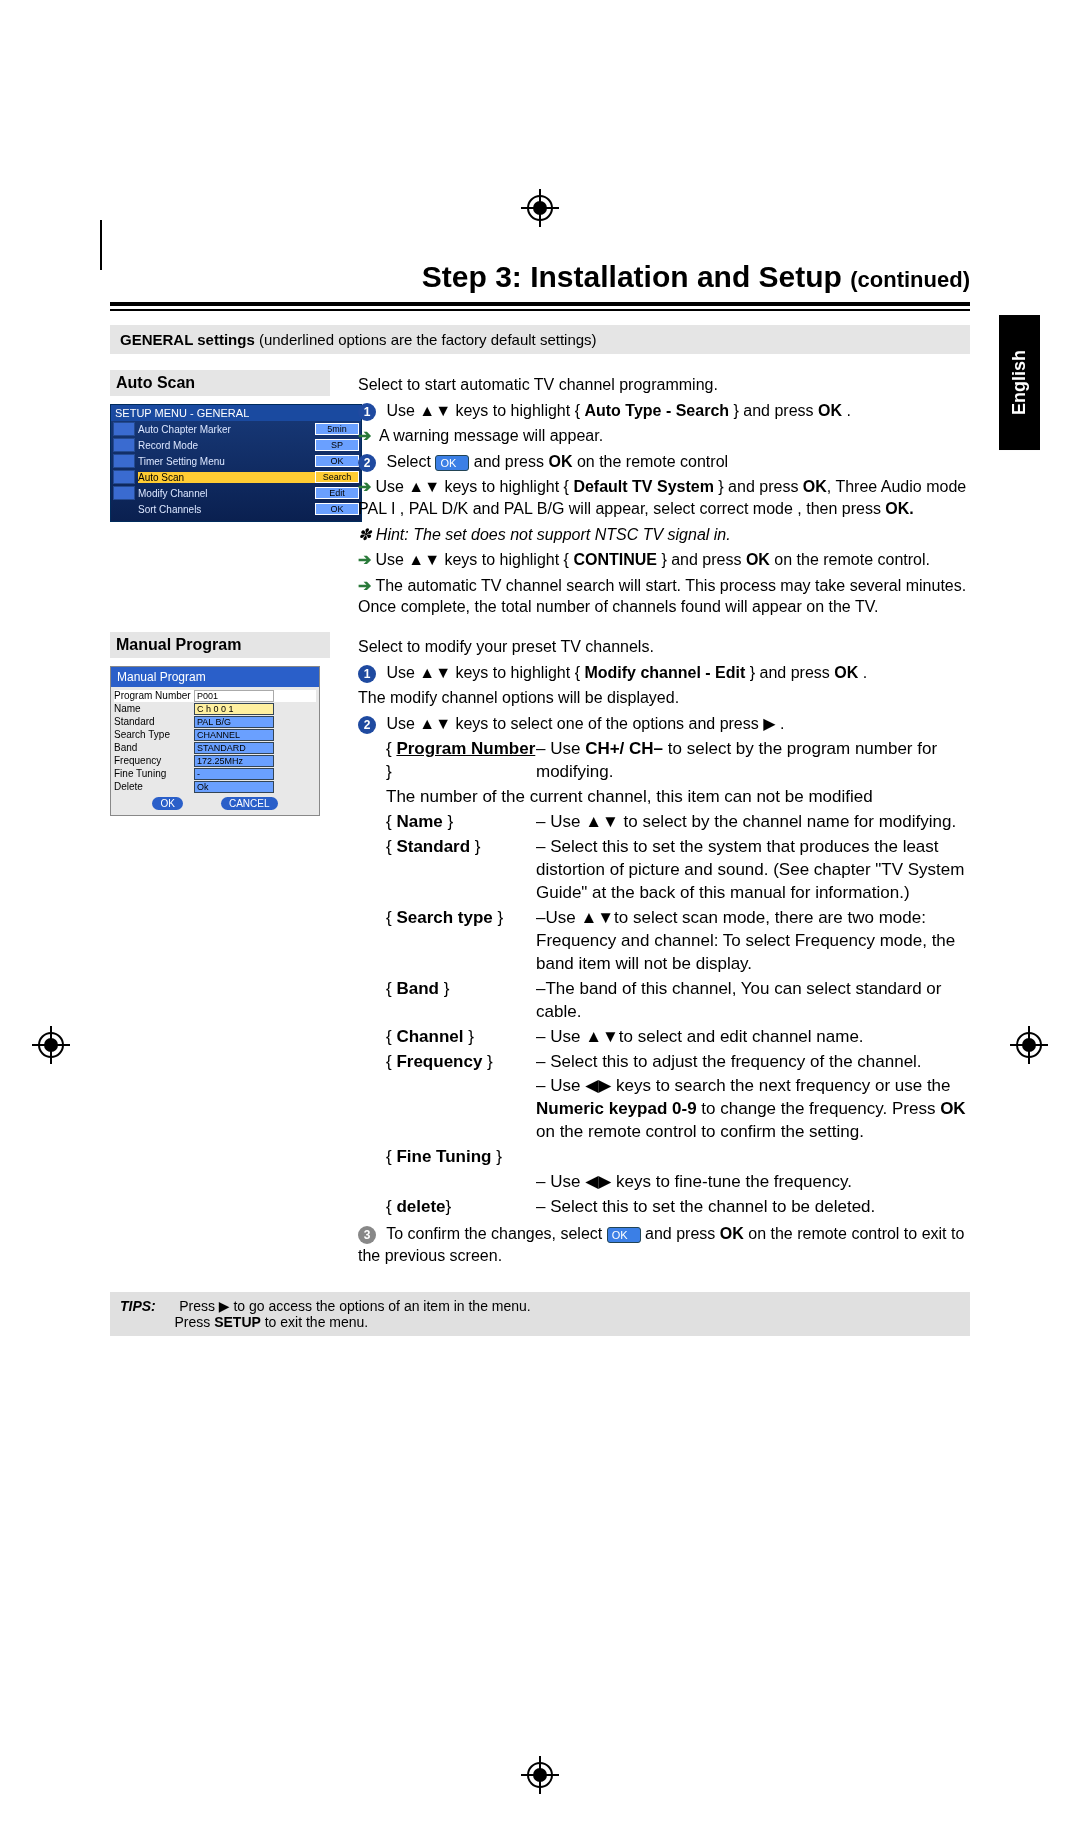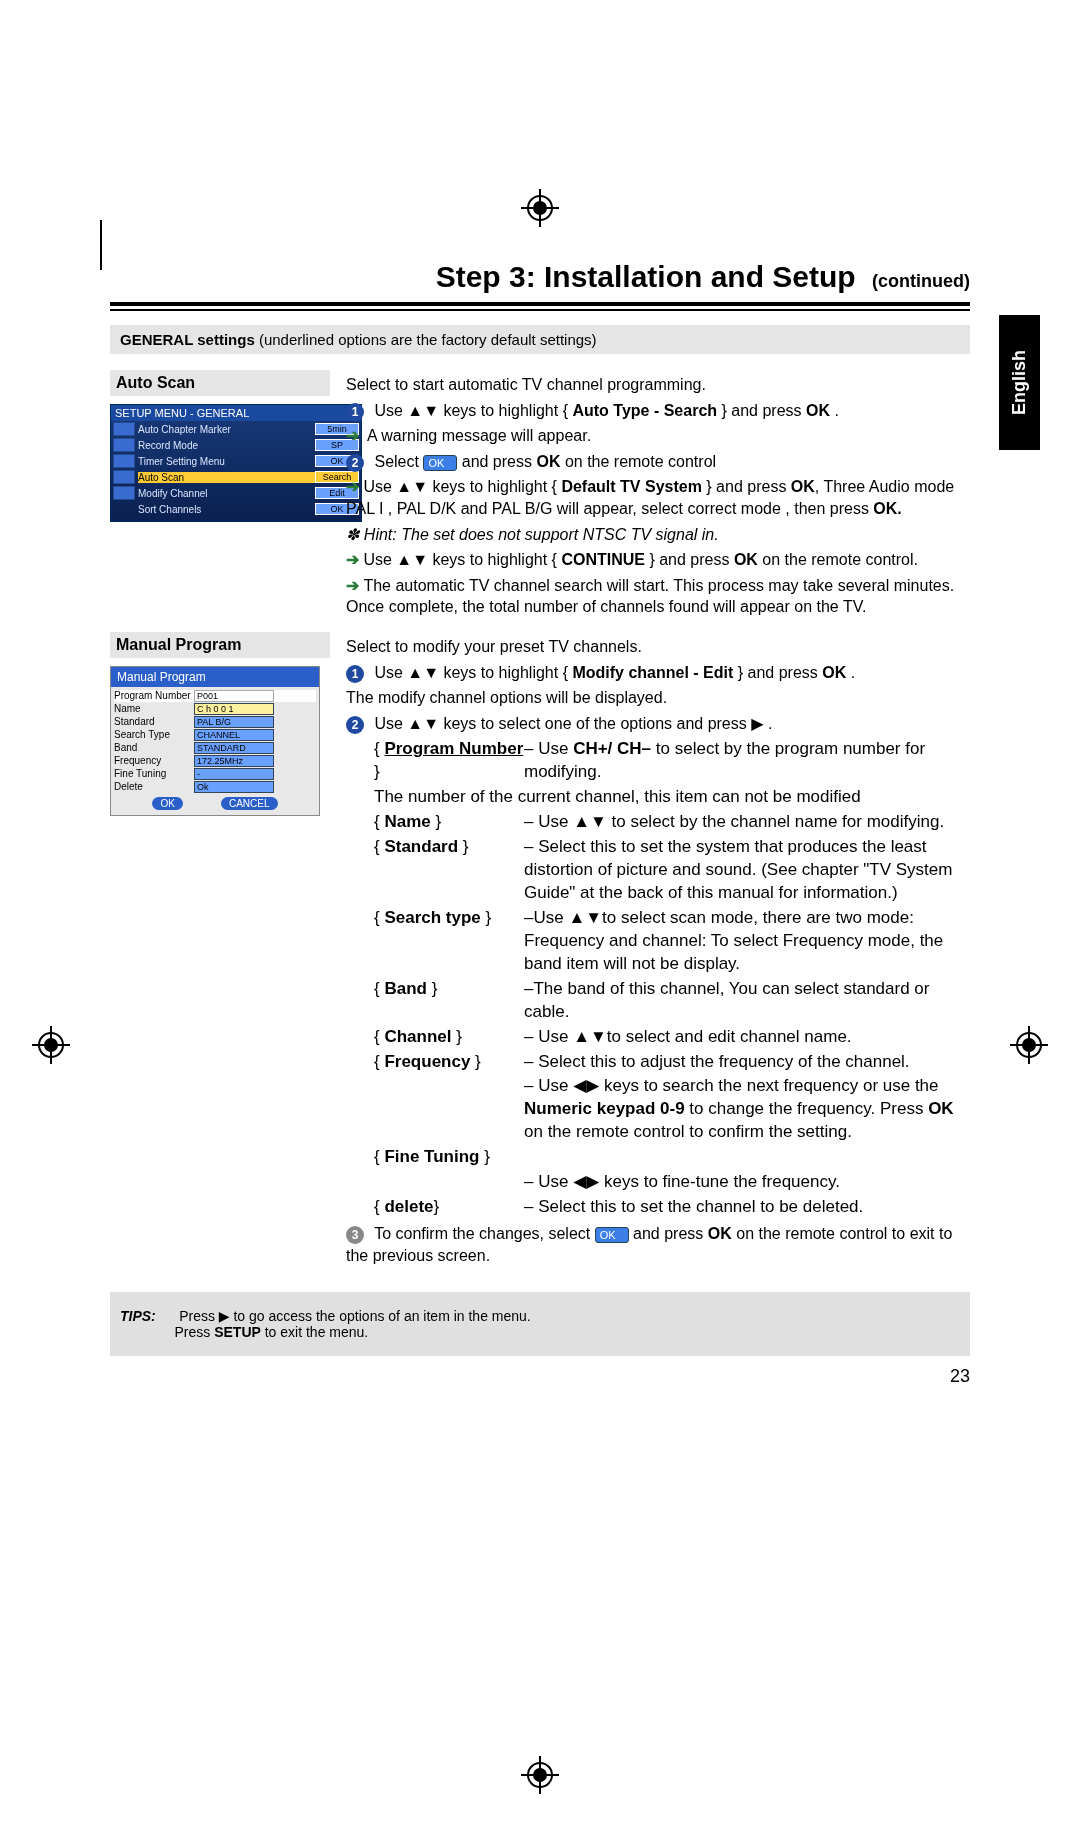--- a/index.html
+++ b/index.html
@@ -36,21 +36,21 @@
     top: 260px;
     left: 110px;
     width: 860px;
   }
   .title {
     font-size: 30px;
     font-weight: bold;
     text-align: right;
     margin-bottom: 8px;
   }
-  .title .cont { font-size:18px; font-weight:bold;margin-left:8px; }
+  .title .cont { font-size:22px; font-weight:bold; }
   .hr-thick { border-top: 4px solid #000; margin-bottom:3px; }
   .hr-thin { border-top: 2px solid #000; margin-bottom:14px; }
 
   .lang-tab {
     position: absolute;
     top: 315px; right: 40px;
     background: #000; color:#fff;
     padding: 35px 10px;
     writing-mode: vertical-rl;
     transform: rotate(180deg);
@@ -61,21 +61,21 @@
   .general-bar {
     background: #e5e5e5;
     padding: 6px 10px;
     font-size: 15px;
     margin-bottom: 16px;
   }
   .general-bar b { font-weight: bold; }
 
   .two-col {
     display: flex;
-    gap: 16px;
+    gap: 28px;
   }
   .left-col { width: 220px; flex-shrink: 0; }
   .right-col { flex: 1; font-size: 16px; line-height: 1.35; }
   .sub-head {
     background: #e5e5e5;
     font-weight: bold;
     padding: 4px 6px;
     font-size: 16px;
     margin-bottom: 8px;
   }
@@ -134,21 +134,21 @@
   .hint { font-style: italic; }
 
   .opt-table { margin-left: 28px; font-size:17px;}
   .opt-row { display:flex; margin:2px 0;}
   .opt-key { width:150px; }
   .opt-desc { flex:1; }
   .opt-key u { text-decoration: underline; }
 
   .tips-bar {
     background: #e0e0e0;
-    padding: 16px 10px;
+    padding: 6px 10px;
     font-size: 14px;
     margin-top: 22px;
   }
   .tips-bar b.i { font-style: italic; font-weight:bold;}
 
   .page-num {
     text-align:right; font-size:18px; margin-top:10px;
   }
 
   .side-reg { position:absolute; top:1030px; }
@@ -371,21 +371,20 @@
   </div>
 
   <div class="tips-bar">
     <b class="i">TIPS:</b>
     &nbsp;&nbsp;&nbsp;&nbsp;
     <span>Press ▶ to go access the options of an item in the menu.</span><br>
     &nbsp;&nbsp;&nbsp;&nbsp;&nbsp;&nbsp;&nbsp;&nbsp;&nbsp;&nbsp;&nbsp;&nbsp;&nbsp;
     <span>Press </span><b>SETUP</b><span> to exit the menu.</span>
   </div>
 
-  <div class="page-num">23</div>
 </div>
 
 <div class="registration" style="top:1760px;">
   <div class="reg-circle"></div>
     <div class="reg-inner"></div>
     <div class="reg-h"></div>
     <div class="reg-v"></div>
 </div>
 
 </body></html>

